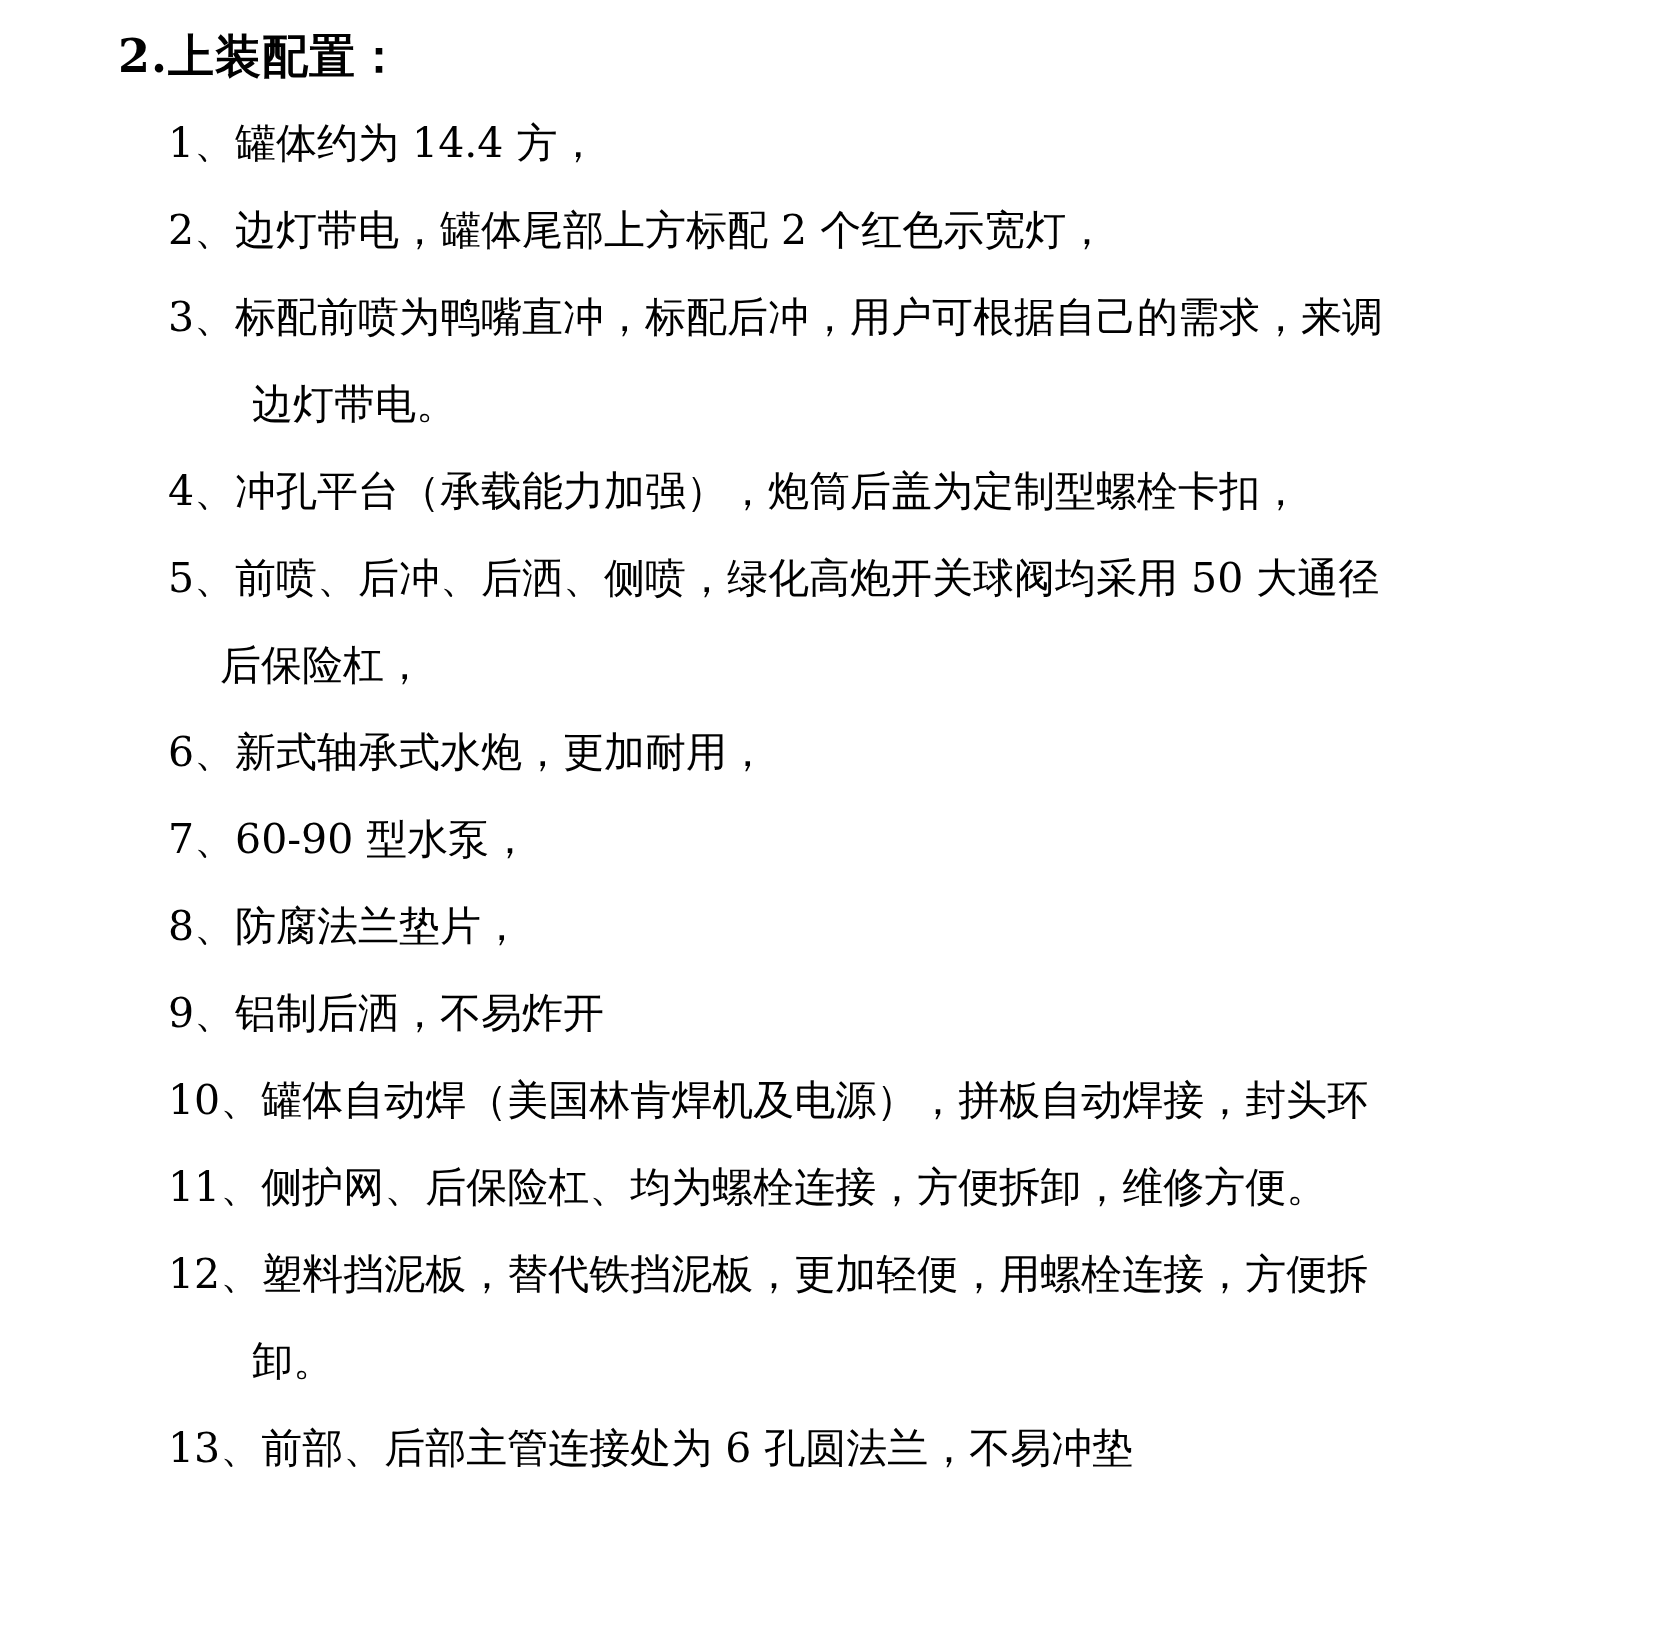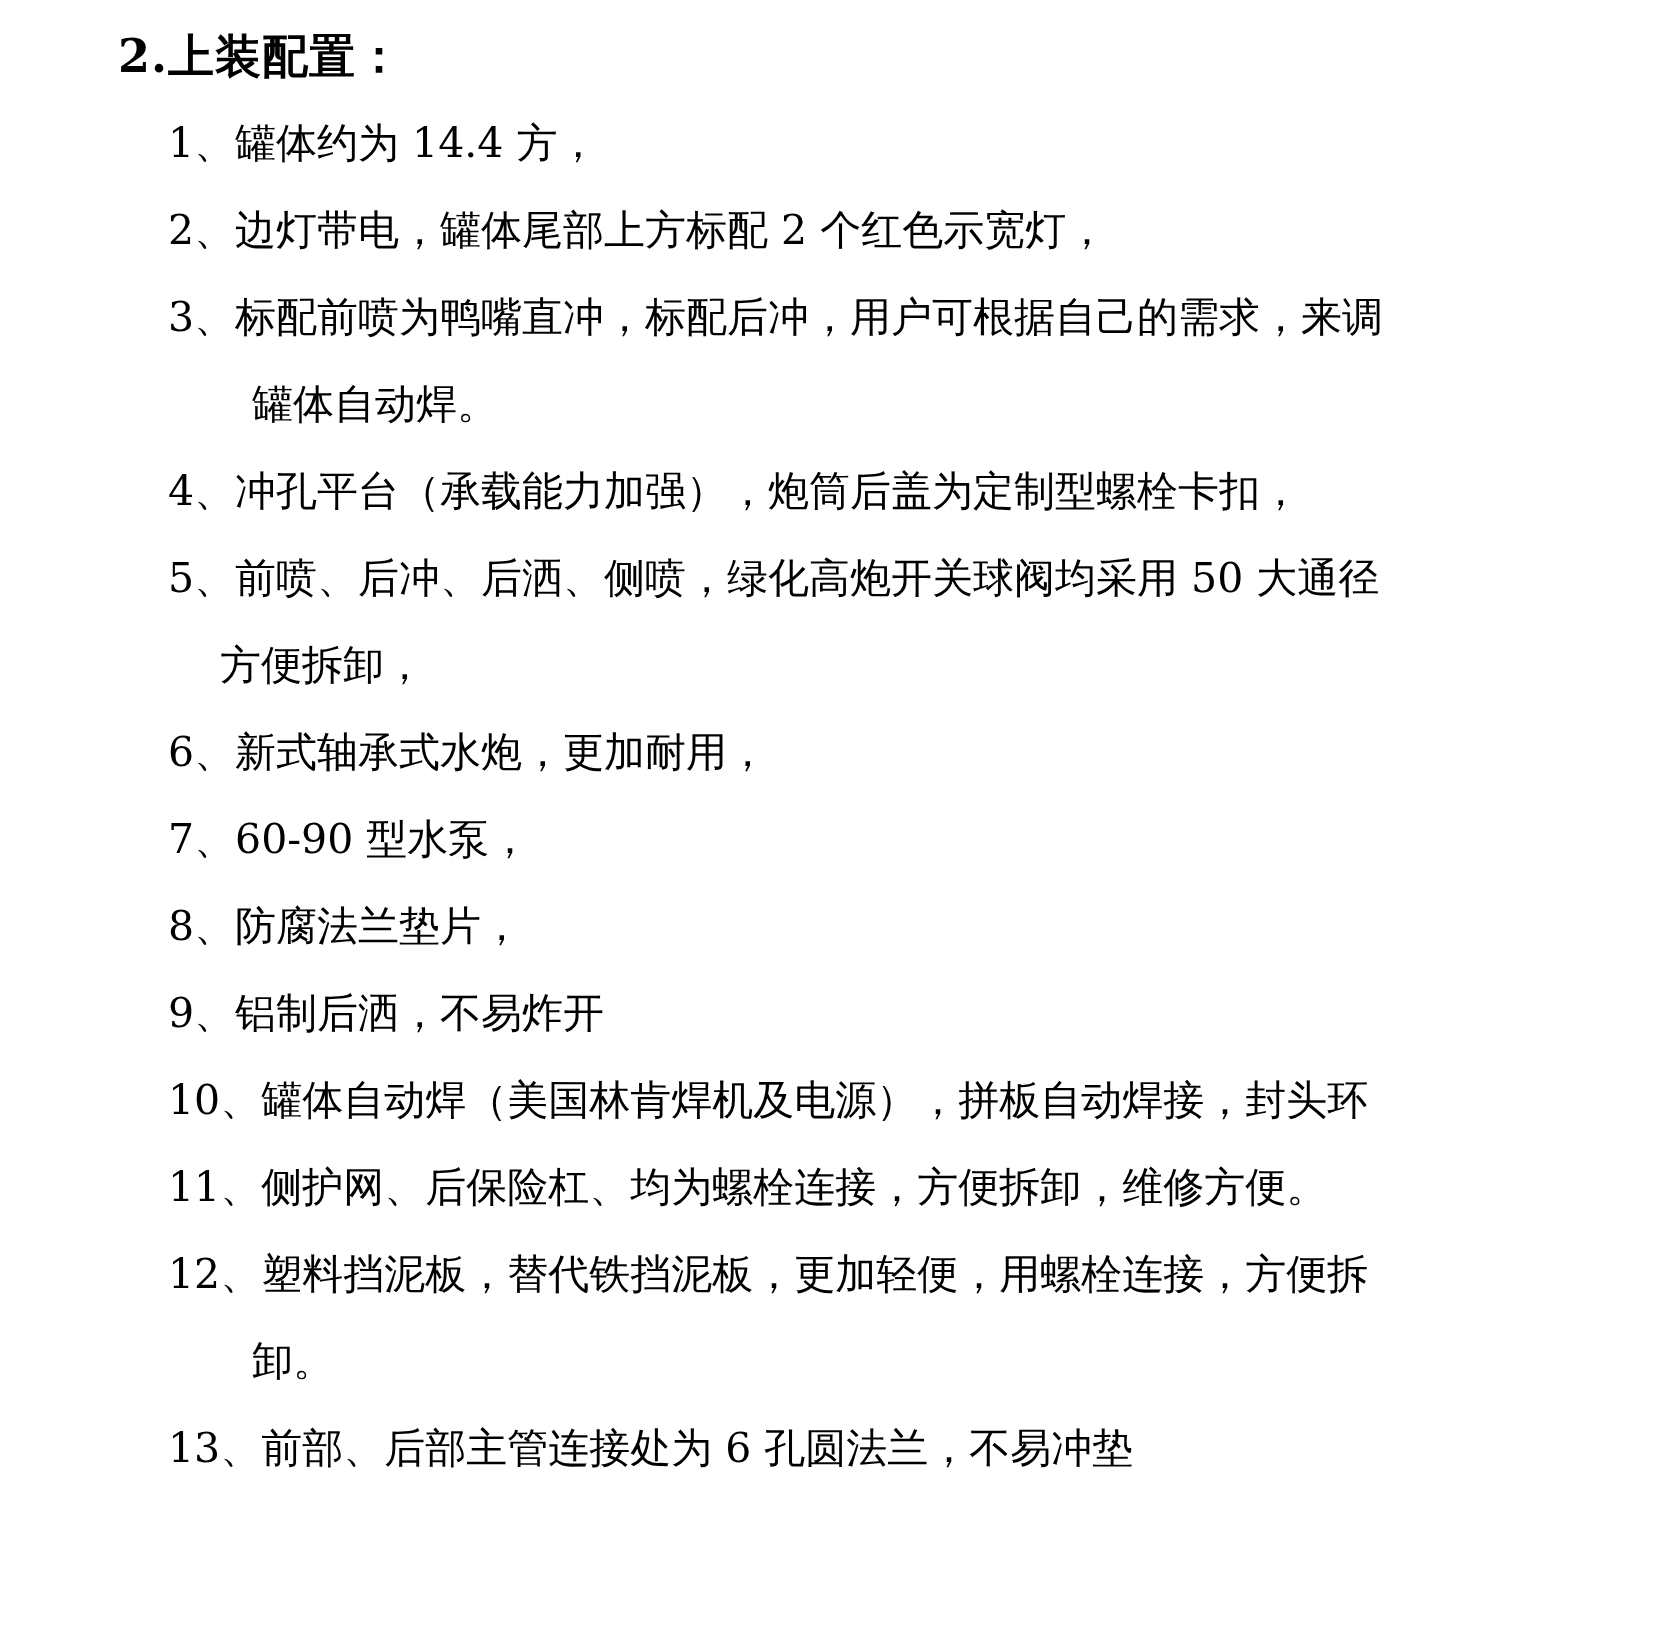--- a/index.html
+++ b/index.html
@@ -37,24 +37,24 @@
 </style>
 </head>
 <body>
 
 <div class="page">
   <div class="heading">2.上装配置：</div>
 
   <div class="line indent-item">1、罐体约为 14.4 方，</div>
   <div class="line indent-item">2、边灯带电，罐体尾部上方标配 2 个红色示宽灯，</div>
   <div class="line indent-item">3、标配前喷为鸭嘴直冲，标配后冲，用户可根据自己的需求，来调</div>
-  <div class="line indent-cont2">罐体自动焊。</div>
+  <div class="line indent-cont2">边灯带电。</div>
   <div class="line indent-item">4、冲孔平台（承载能力加强），炮筒后盖为定制型螺栓卡扣，</div>
   <div class="line indent-item">5、前喷、后冲、后洒、侧喷，绿化高炮开关球阀均采用 50 大通径</div>
-  <div class="line indent-cont1">方便拆卸，</div>
+  <div class="line indent-cont1">后保险杠，</div>
   <div class="line indent-item">6、新式轴承式水炮，更加耐用，</div>
   <div class="line indent-item">7、60-90 型水泵，</div>
   <div class="line indent-item">8、防腐法兰垫片，</div>
   <div class="line indent-item">9、铝制后洒，不易炸开</div>
   <div class="line indent-item">10、罐体自动焊（美国林肯焊机及电源），拼板自动焊接，封头环</div>
   <div class="line indent-item">11、侧护网、后保险杠、均为螺栓连接，方便拆卸，维修方便。</div>
   <div class="line indent-item">12、塑料挡泥板，替代铁挡泥板，更加轻便，用螺栓连接，方便拆</div>
   <div class="line indent-cont2">卸。</div>
   <div class="line indent-item">13、前部、后部主管连接处为 6 孔圆法兰，不易冲垫</div>
 </div>

